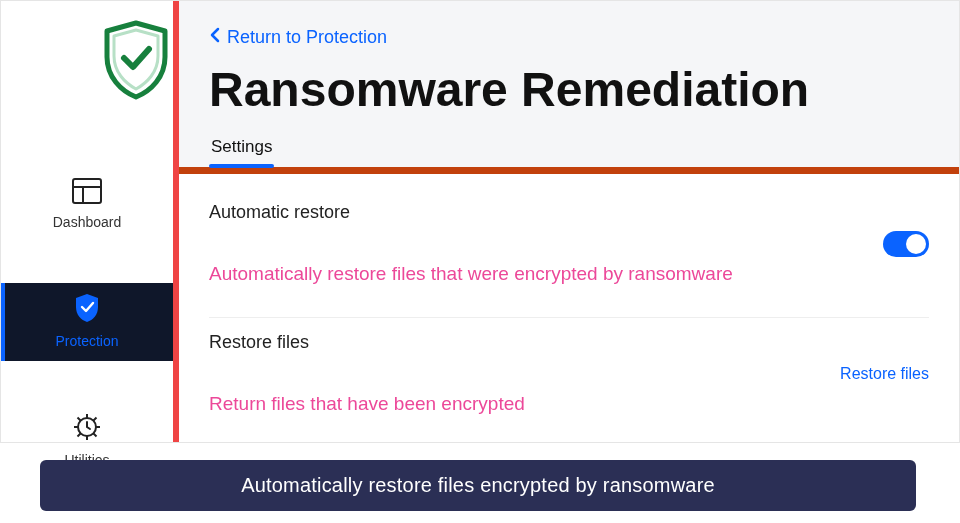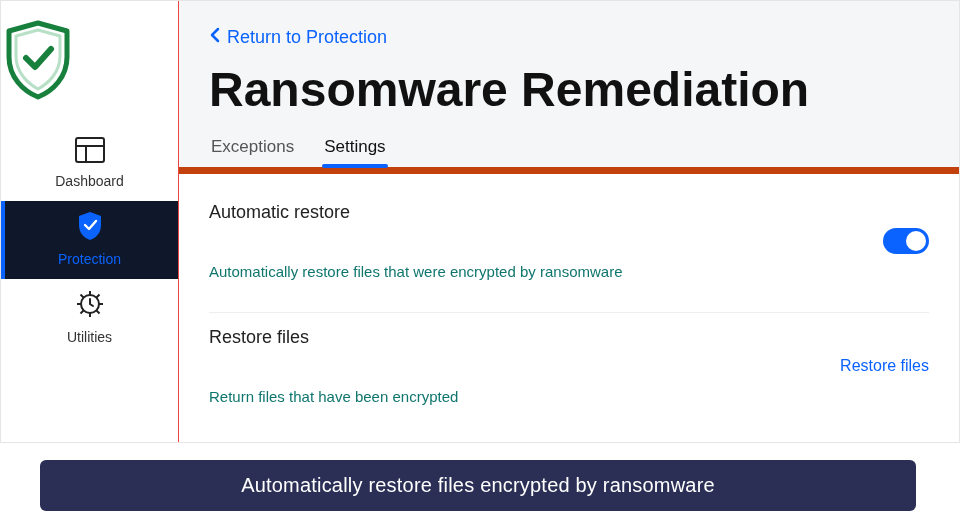--- a/index.html
+++ b/index.html
@@ -17,25 +17,26 @@
     width: 960px;
     height: 443px;
     border: 1px solid #e5e5e5;
     background: #ffffff;
     margin: 0 auto;
   }
   
   .sidebar {
     width: 178px;
     background: #ffffff;
-    border-right: 1px solid #ef4444;
+    border-right: 6px solid #ef4444;
     display: flex;
     flex-direction: column;
-    align-items: flex-start;
+    align-items: flex-end;
     padding-top: 18px;
+    gap: 41px;
   }
   .logo {
     margin-bottom: 22px;
   }
   .nav-item {
     width: 100%;
     display: flex;
     flex-direction: column;
     align-items: center;
     padding: 10px 0 12px 0;
@@ -125,22 +126,22 @@
     gap: 19px;
   }
   .setting-row:last-child { border-bottom: none; padding-top: 14px;}
   .setting-text { flex: 1; }
   .setting-title {
     font-size: 18px;
     color: #222;
     margin-bottom: 4px;
   }
   .setting-desc {
-    font-size: 15px;
-    color: #0f766e;
+    font-size: 19px;
+    color: #ec4899;
     margin-top: 40px;
   }
   .toggle {
     width: 46px;
     height: 26px;
     background: #0a63ff;
     border-radius: 13px;
     position: relative;
     cursor: pointer;
   }
@@ -235,21 +236,20 @@
       <div class="back-link">
         <span>
           <svg width="12" height="16" viewBox="0 0 12 16" fill="none" stroke="#0a63ff" stroke-width="2.5" stroke-linecap="round" stroke-linejoin="round">
             <path d="M9 2 L3 8 L9 14"></path>
           </svg>
         </span>
         <span>Return to Protection</span>
       </div>
       <h1 class="page-title">Ransomware Remediation</h1>
       <div class="tabs">
-        <div class="tab">Exceptions</div>
         <div class="tab active">Settings</div>
       </div>
     </div>
 
     <div class="content">
       <div class="setting-row">
         <div class="setting-text">
           <div class="setting-title">Automatic restore</div>
           <div class="setting-desc">Automatically restore files that were encrypted by ransomware</div>
         </div>

